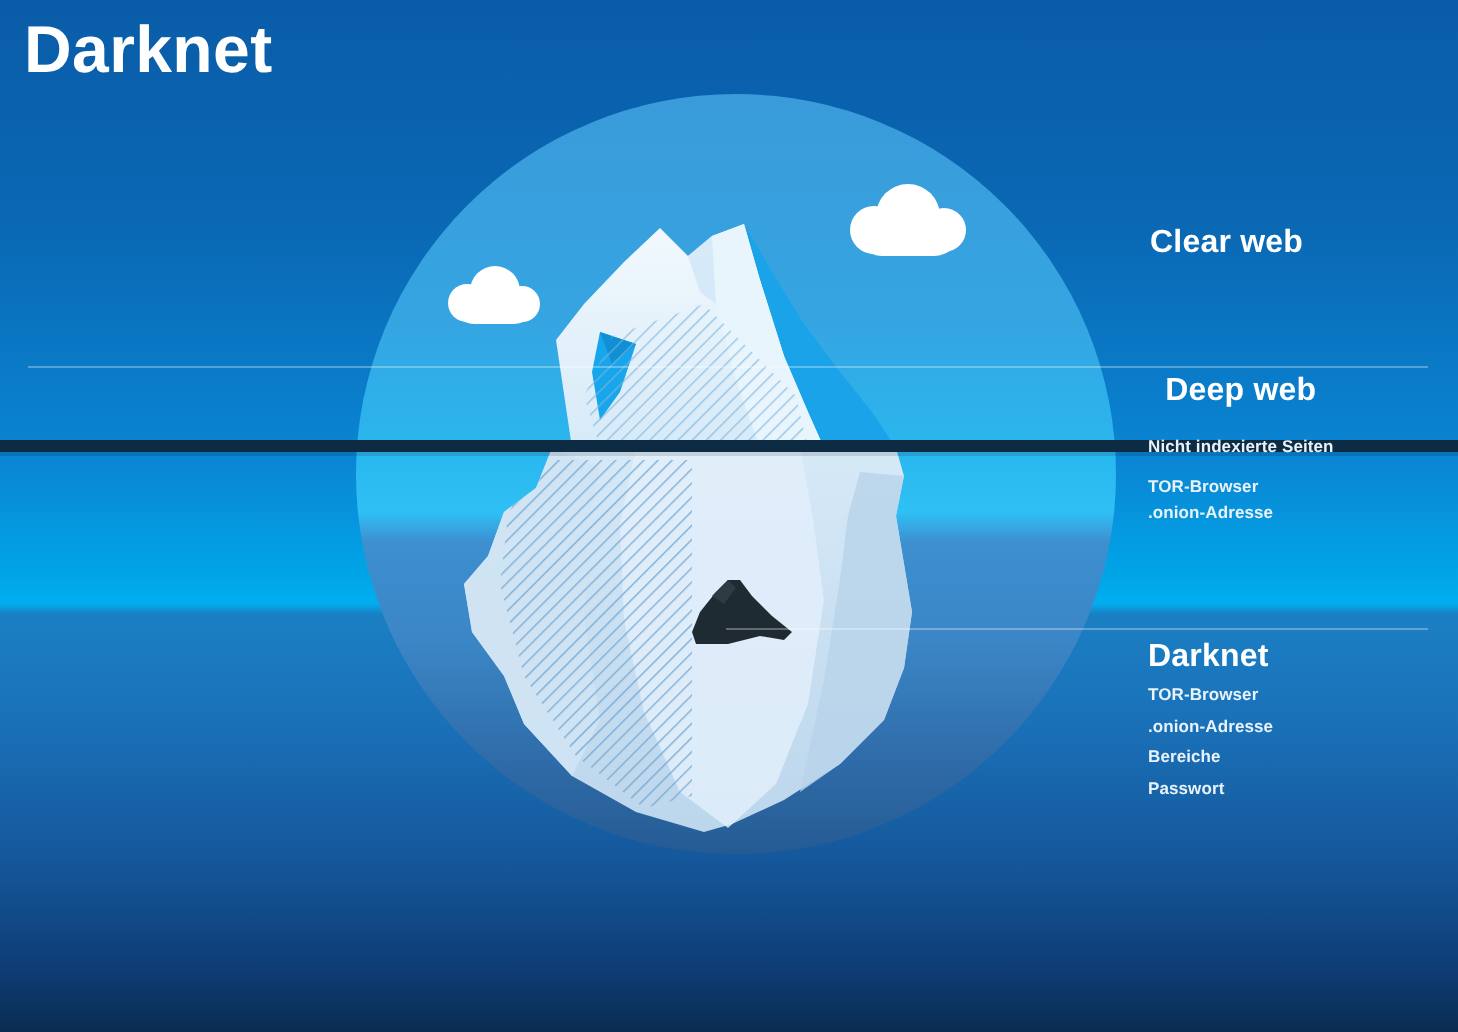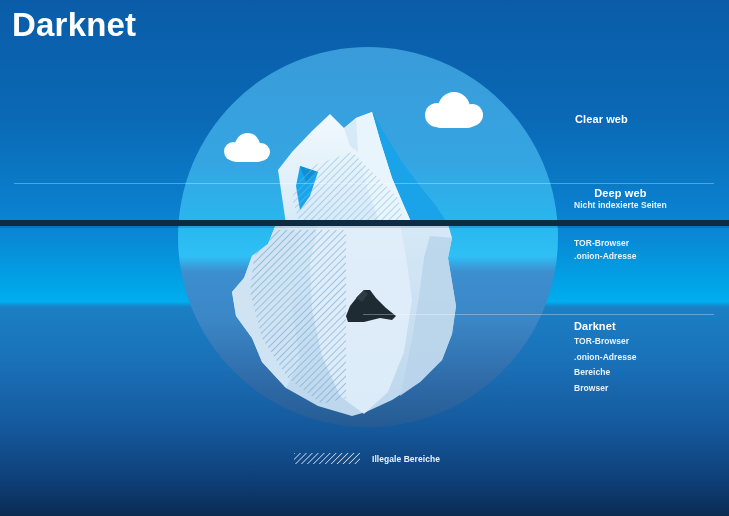--- a/index.html
+++ b/index.html
@@ -52,26 +52,26 @@
   }
   #waterline:after{
     content:"";position:absolute;left:0;top:6px;width:729px;height:2px;background:rgba(0,0,0,.12);
   }
 
   
   #title{
     position:absolute;left:12px;top:6px;color:#ffffff;
     font-size:33px;font-weight:700;letter-spacing:.2px;
   }
-  .lbl-h{color:#ffffff;font-size:11px;font-weight:700;letter-spacing:.1px;}
+  .lbl-h{color:#ffffff;font-size:16px;font-weight:700;letter-spacing:.1px;}
   .lbl-s{color:#e8f2fa;font-size:8.5px;font-weight:600;line-height:12.5px;letter-spacing:.05px;}
 
   #clearweb{position:absolute;left:575px;top:113px;}
   #deepweb{position:absolute;left:574px;top:187px;text-align:center;}
-  #deepweb .lbl-s{margin-top:0;}
+  #deepweb .lbl-s{margin-top:12px;}
   #torblock{position:absolute;left:574px;top:237px;}
   #darknet{position:absolute;left:574px;top:320px;}
   #darknet .lbl-s{margin-top:3px;}
 
   
   #legend{position:absolute;left:294px;top:453px;display:flex;align-items:center;}
   #legend-swatch{width:66px;height:11px;}
   #legend-label{color:#e8f2fa;font-size:8.5px;font-weight:600;margin-left:12px;letter-spacing:.05px;}
 </style>
 </head>
@@ -182,28 +182,17 @@
   <div id="torblock">
     <div class="lbl-s">TOR-Browser</div>
     <div class="lbl-s">.onion-Adresse</div>
   </div>
 
   <div id="darknet">
     <div class="lbl-h">Darknet</div>
     <div class="lbl-s">TOR-Browser</div>
     <div class="lbl-s">.onion-Adresse</div>
     <div class="lbl-s">Bereiche</div>
-    <div class="lbl-s">Browser</div>
+    <div class="lbl-s">Passwort</div>
   </div>
 
-  <div id="legend">
-    <svg id="legend-swatch" viewBox="0 0 66 11">
-      <defs>
-        <pattern id="hatchLg" width="4.2" height="4.2" patternTransform="rotate(45)" patternUnits="userSpaceOnUse">
-          <line x1="0" y1="0" x2="0" y2="4.2" stroke="#cfe1f2" stroke-width="1.5"></line>
-        </pattern>
-      </defs>
-      <rect x="0" y="0" width="66" height="11" fill="url(#hatchLg)"></rect>
-    </svg>
-    <div id="legend-label">Illegale Bereiche</div>
-  </div>
 
 </div>
 
 </body></html>

